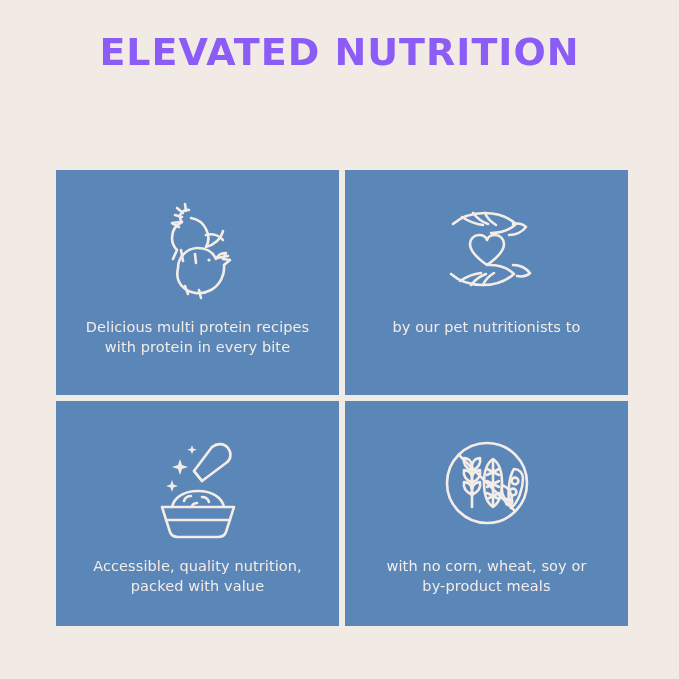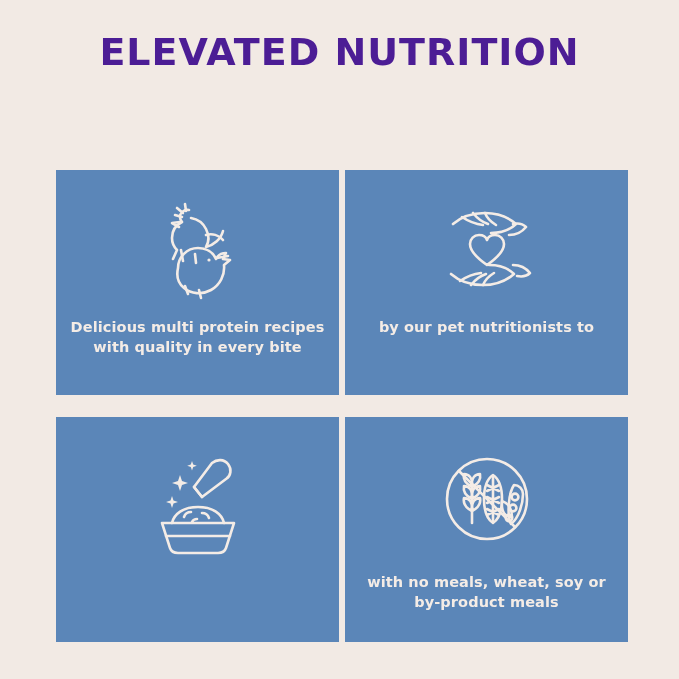--- a/index.html
+++ b/index.html
@@ -15,21 +15,21 @@
   }
   .page {
     position: relative;
     width: 679px;
     height: 679px;
     background: #f2eae4;
     box-sizing: border-box;
   }
   .headline {
     text-align: center;
-    color: #4c1d95;
+    color: #8b5cf6;
     font-family: "DejaVu Sans", sans-serif;
     font-weight: bold;
     font-size: 38px;
     line-height: 1.08;
     letter-spacing: 1.0px;
     padding-top: 32px;
     text-transform: uppercase;
   }
   .headline .line {
     display: block;
@@ -37,22 +37,21 @@
   }
   .grid {
     position: absolute;
     left: 56px;
     top: 170px;
     width: 567px;
     height: 461px;
     display: grid;
     grid-template-columns: 283px 283px;
     grid-template-rows: 225px 225px;
-    gap: 22px 6px;
-    font-weight: bold;
+    gap: 6px 6px;
   }
   .cell {
     background: #5b86b8;
     color: #f4ece6;
     display: flex;
     flex-direction: column;
     align-items: center;
     justify-content: flex-start;
     box-sizing: border-box;
     padding: 18px 14px 12px 14px;
@@ -102,21 +101,21 @@
           <path d="M73 41 c6 -2 13 0 17 5"></path>
 
           <path d="M45 74 c0 -11 9 -20 20 -20 c8 0 15 4 18 11 c2 -4 6 -6 10 -6 l-3 6 l7 1 l-6 5 c1 10 -4 20 -13 25 c-9 5 -20 4 -27 -2 c-5 -4 -8 -11 -6 -20 z"></path>
           <path d="M84 64 l11 -2"></path>
           <circle cx="76" cy="66" r="1.6" fill="#f4ece6" stroke="none"></circle>
           <path d="M52 92 l3 8 M66 96 l2 8"></path>
         </svg>
       </div>
       <div class="caption">
         <div>Delicious multi protein recipes</div>
-        <div>with quality in every bite</div>
+        <div>with protein in every bite</div>
       </div>
     </div>
 
     <div class="cell cell-2">
       <div class="art">
         <svg width="140" height="110" viewBox="0 0 140 110" fill="none" stroke="#f4ece6" stroke-width="2.6" stroke-linecap="round" stroke-linejoin="round">
 
           <path d="M36 30 c8 -7 20 -11 32 -11 c12 0 23 4 31 11 c-6 6 -15 9 -25 9"></path>
           <path d="M45 23 c6 4 13 7 21 8 M56 19 c4 5 9 9 15 11 M68 19 c2 5 6 9 11 12"></path>
           <path d="M96 30 c5 -1 10 0 13 3 c-4 5 -10 8 -17 8"></path>
@@ -144,20 +143,24 @@
           <path d="M44 55 l1.5 4.5 l4.5 1.5 l-4.5 1.5 l-1.5 4.5 l-1.5 -4.5 l-4.5 -1.5 l4.5 -1.5 z" fill="#f4ece6" stroke="none"></path>
           <path d="M64 20 l1.2 3.6 l3.6 1.2 l-3.6 1.2 l-1.2 3.6 l-1.2 -3.6 l-3.6 -1.2 l3.6 -1.2 z" fill="#f4ece6" stroke="none"></path>
 
           <path d="M44 82 c2 -9 11 -16 26 -16 c15 0 24 7 26 16"></path>
           <path d="M56 76 c1 -3 4 -5 7 -5 M74 72 c3 0 6 2 7 5 M64 81 c1 -2 3 -3 5 -3"></path>
 
           <path d="M34 82 h72 l-8 25 c-1 3 -4 5 -8 5 h-40 c-4 0 -7 -2 -8 -5 z"></path>
           <path d="M38 95 h64"></path>
         </svg>
       </div>
+      <div class="caption">
+        <div>Accessible, quality nutrition,</div>
+        <div>packed with value</div>
+      </div>
     </div>
 
     <div class="cell cell-4">
       <div class="art">
         <svg width="140" height="118" viewBox="0 0 140 118" fill="none" stroke="#f4ece6" stroke-width="2.6" stroke-linecap="round" stroke-linejoin="round">
 
           <circle cx="70" cy="58" r="40"></circle>
           <path d="M42 30 l56 56"></path>
 
           <path d="M55 82 c0 -16 0 -30 0 -40"></path>
@@ -169,19 +172,19 @@
           <path d="M76 36 v44 M70 44 l12 6 M70 56 l12 6 M70 68 l12 6 M82 44 l-12 6 M82 56 l-12 6 M82 68 l-12 6"></path>
           <path d="M85 60 c6 2 10 8 10 16 c-7 0 -11 -5 -10 -16 z"></path>
 
           <path d="M97 44 c5 0 9 4 9 9 c0 9 -4 24 -12 30 c-4 -8 -3 -30 3 -39 z"></path>
           <circle cx="98" cy="56" r="3.4"></circle>
           <circle cx="96" cy="67" r="3.4"></circle>
           <circle cx="92" cy="77" r="3.2"></circle>
         </svg>
       </div>
       <div class="caption">
-        <div>with no meals, wheat, soy or</div>
+        <div>with no corn, wheat, soy or</div>
         <div>by-product meals</div>
       </div>
     </div>
 
   </div>
 </div>
 
 </body></html>

